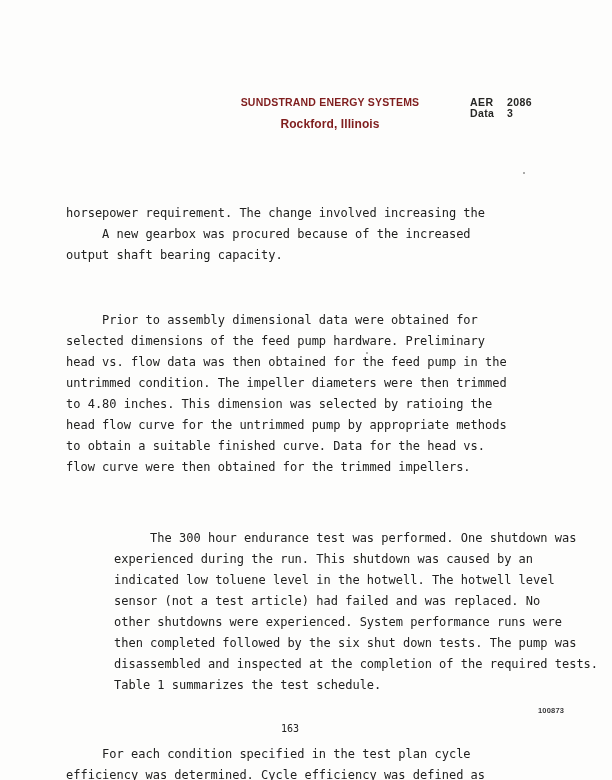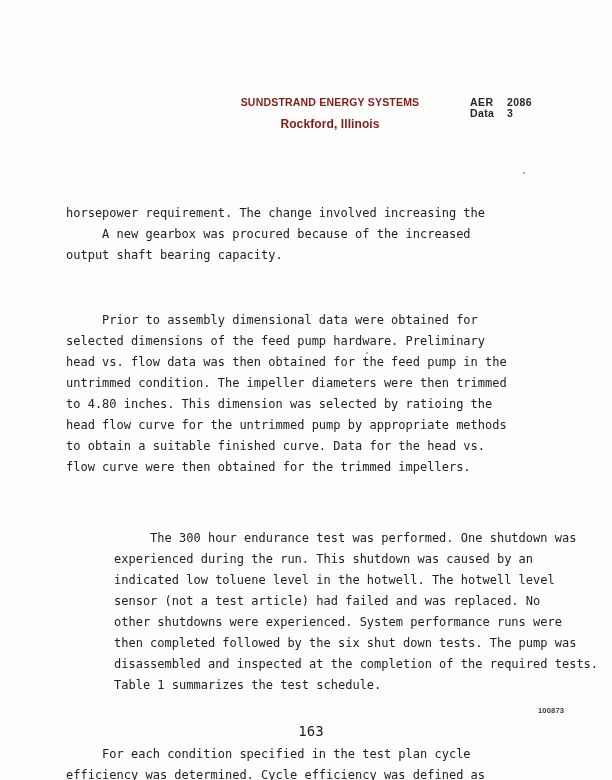--- a/index.html
+++ b/index.html
@@ -76,22 +76,21 @@
     font-size: 7.5px;
     letter-spacing: 0.2px;
     color: #38383a;
     text-align: right;
   }
   .footer-page {
     position: absolute;
     left: 281px;
     top: 723px;
     width: 60px;
-    text-align: center;
-    font-size: 14px;
+    font-size: 10px;
     color: #212120;
   }
   
   .speck {
     position: absolute;
     width: 2px;
     height: 2px;
     background: #8f8f8f;
     border-radius: 50%;
   }

